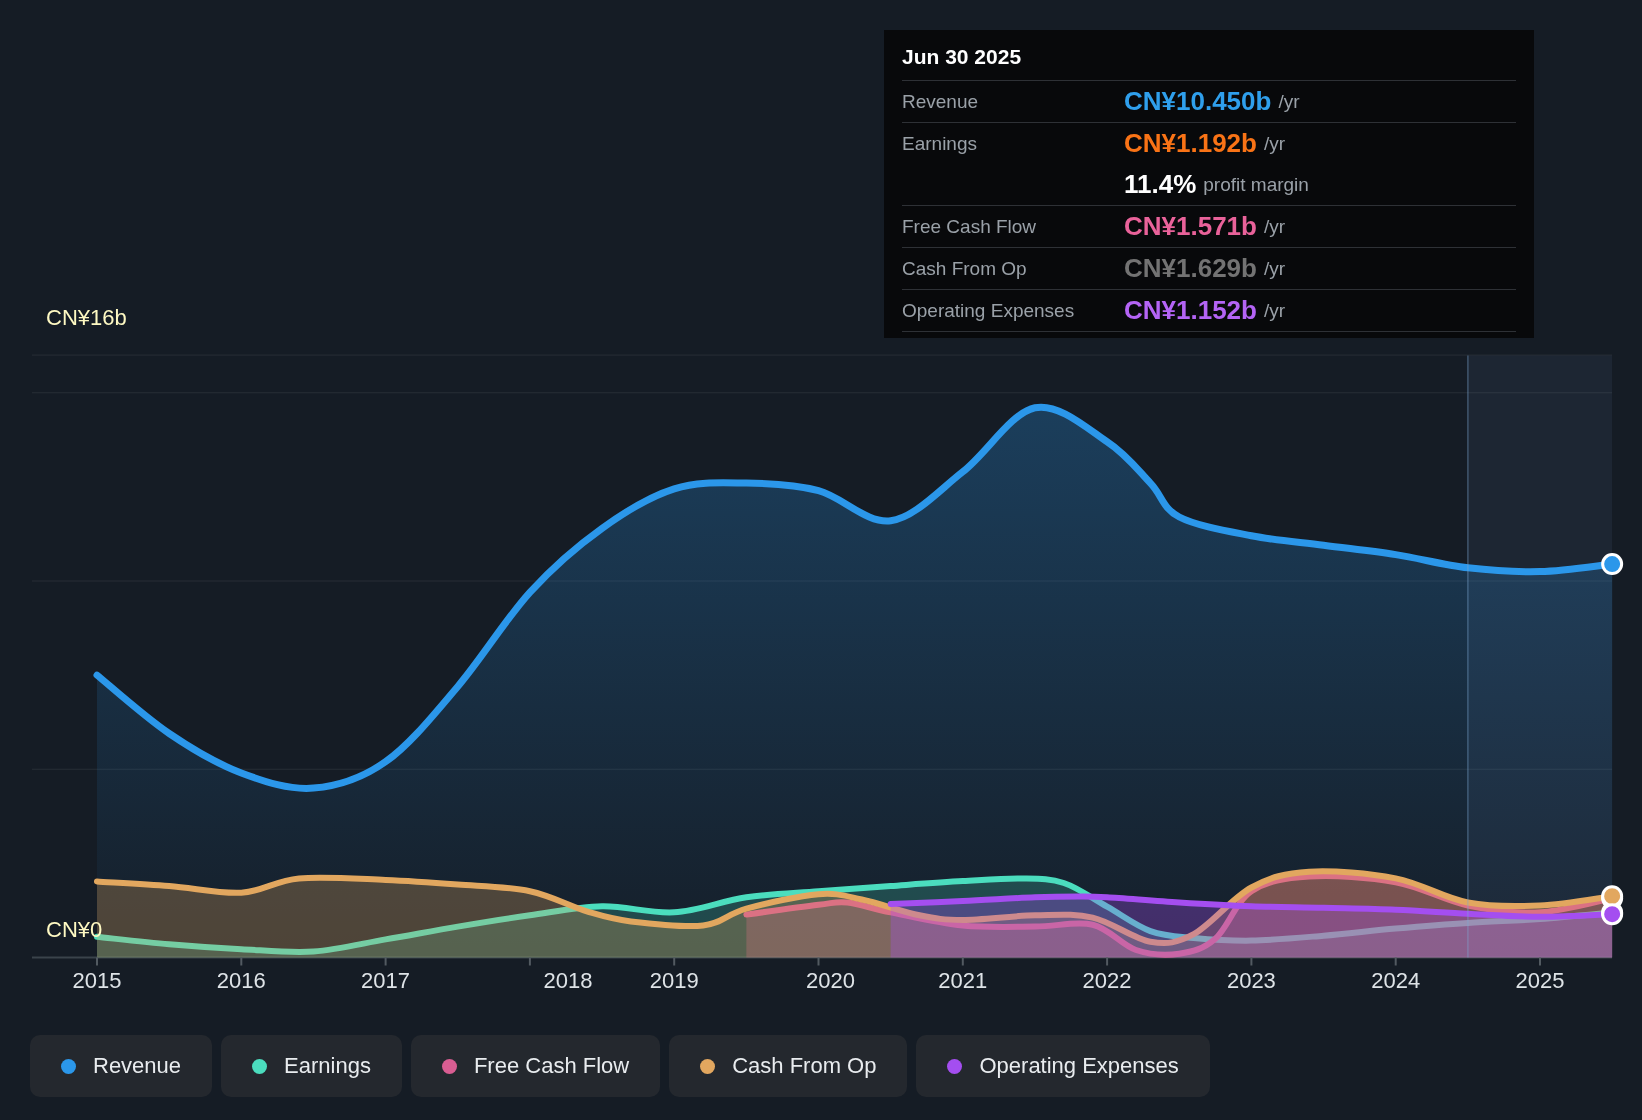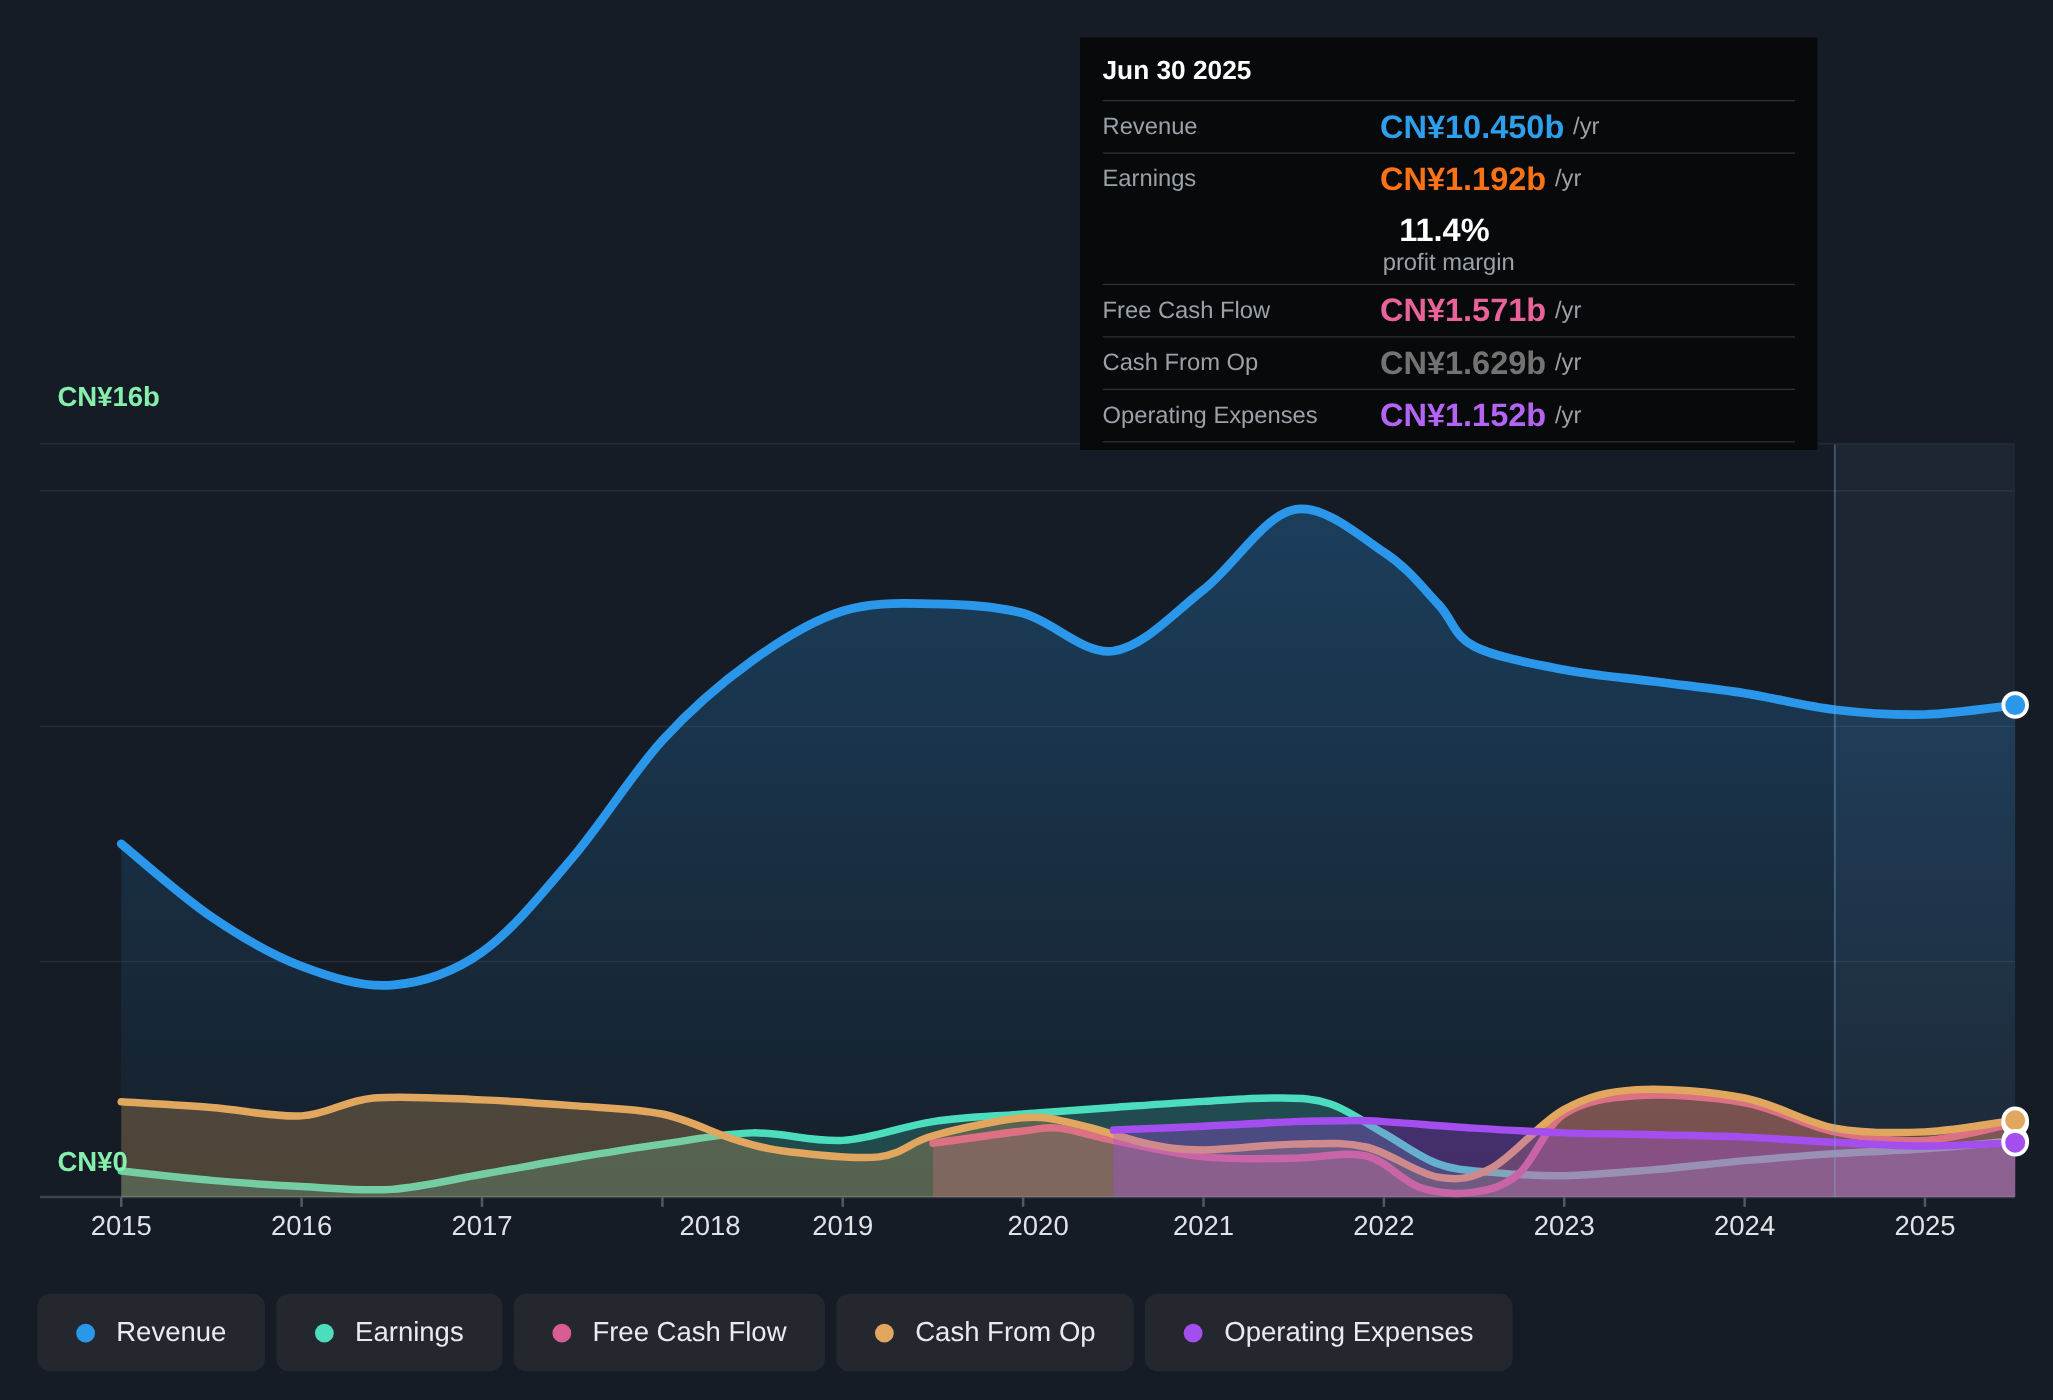--- a/index.html
+++ b/index.html
@@ -1,32 +1,32 @@
 <!DOCTYPE html>
 <html><head>
 <meta charset="utf-8">
 <style>
   html,body{margin:0;padding:0;background:#151C25;}
   body{width:1642px;height:1120px;position:relative;overflow:hidden;
        font-family:"Liberation Sans",sans-serif;-webkit-font-smoothing:antialiased;}
   .stage{position:absolute;inset:0;}
   svg#chart{position:absolute;left:0;top:0;}
   
-  .y-label{position:absolute;left:46px;color:#86efac;font-size:22px;font-weight:700;}
+  .y-label{position:absolute;left:46px;color:#fef9c3;font-size:22px;font-weight:400;}
   .y-label.top{top:305px;}
   .y-label.zero{top:917px;}
   .x-labels{position:absolute;left:0;top:968px;width:1642px;height:30px;}
   .x-year{position:absolute;transform:translateX(-50%);color:#DEE3E7;font-size:22px;}
   
-  .tooltip{position:absolute;left:864px;top:30px;width:590px;box-sizing:border-box;
+  .tooltip{position:absolute;left:884px;top:30px;width:650px;box-sizing:border-box;
            background:#08090B;padding:2px 18px 6px 18px;}
   .tt-title{color:#FFFFFF;font-size:21px;font-weight:bold;padding:13px 0 11px 0;}
   .tt-row{display:flex;align-items:center;padding:5px 0;min-height:23px;
           border-top:1px solid #2E3136;}
-  .tt-row.no-border{border-top:none;flex-direction:column;}
+  .tt-row.no-border{border-top:none;}
   .tt-row.last{border-bottom:1px solid #2E3136;}
   .tt-label{width:222px;flex:none;color:#9AA1A8;font-size:19px;}
   .tt-value{font-size:26px;font-weight:bold;margin-right:7px;}
   .tt-suffix{color:#9AA1A8;font-size:19px;}
   
   .legend{position:absolute;left:30px;top:1035px;display:flex;gap:9px;}
   .chip{display:flex;align-items:center;gap:17px;background:#24282E;border-radius:10px;
         height:62px;padding:0 31px;cursor:pointer;}
   .chip .dot{width:15px;height:15px;border-radius:50%;flex:none;}
   .chip .chip-label{color:#E9ECEF;font-size:22px;}

